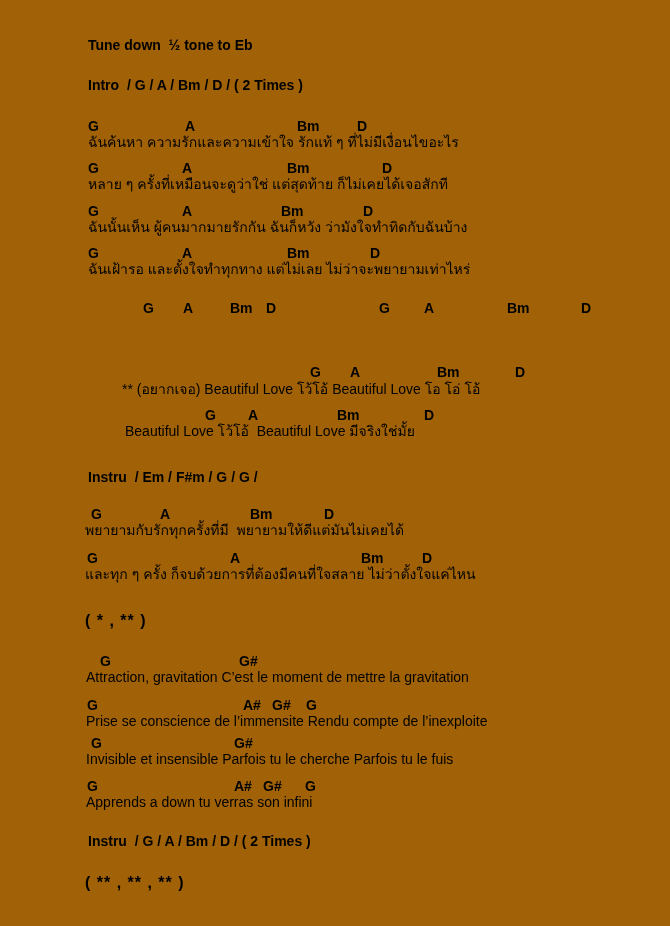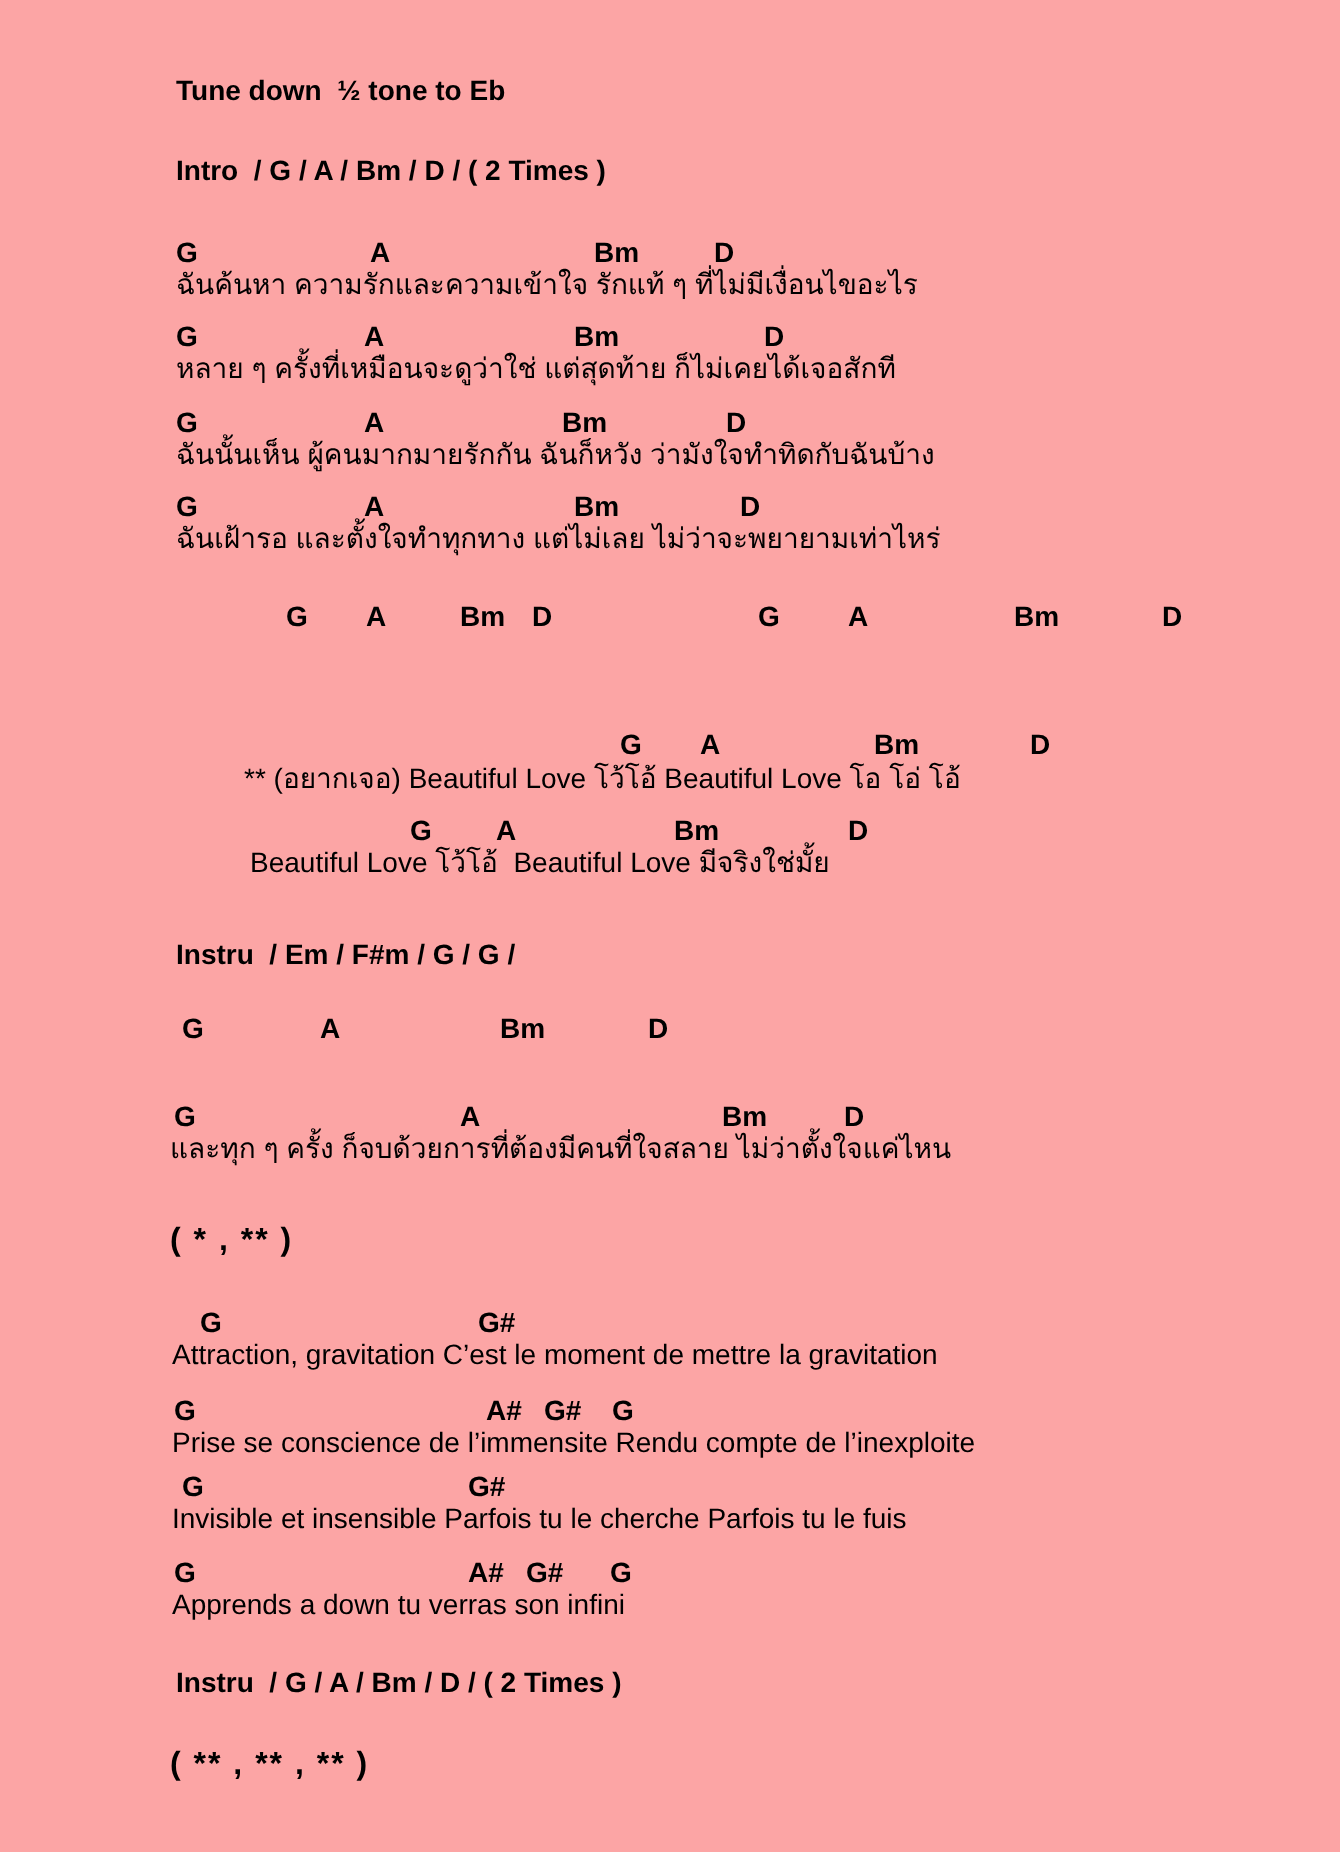--- a/index.html
+++ b/index.html
@@ -4,21 +4,21 @@
 <style>
   html, body {
     margin: 0;
     padding: 0;
     background: #ffffff;
   }
   .sheet {
     position: relative;
     width: 670px;
     height: 926px;
-    background: #fca5a5;
+    background: #a16207;
     color: #000000;
     font-family: "Liberation Sans", "DejaVu Sans", sans-serif;
     overflow: hidden;
   }
   .line {
     position: absolute;
     white-space: pre;
     line-height: 1.1;
   }
   .heading {
@@ -105,20 +105,21 @@
       <span class="chord" style="left: 424px;">D</span>
     </div>
     <div class="line heading" style="left: 88px; top: 470px;">Instru  / Em / F#m / G / G /</div>
     <div class="line lyric" style="left: 125px; top: 424px;">Beautiful Love โว้โอ้  Beautiful Love มีจริงใช่มั้ย</div>
     <div class="chord-row" style="top: 507px;">
       <span class="chord" style="left: 91px;">G</span>
       <span class="chord" style="left: 160px;">A</span>
       <span class="chord" style="left: 250px;">Bm</span>
       <span class="chord" style="left: 324px;">D</span>
     </div>
+    <div class="line lyric" style="left: 85px; top: 523px;">พยายามกับรักทุกครั้งที่มี  พยายามให้ดีแต่มันไม่เคยได้</div>
     <div class="chord-row" style="top: 551px;">
       <span class="chord" style="left: 87px;">G</span>
       <span class="chord" style="left: 230px;">A</span>
       <span class="chord" style="left: 361px;">Bm</span>
       <span class="chord" style="left: 422px;">D</span>
     </div>
     <div class="line lyric" style="left: 85px; top: 567px;">และทุก ๆ ครั้ง ก็จบด้วยการที่ต้องมีคนที่ใจสลาย ไม่ว่าตั้งใจแค่ไหน</div>
     <div class="line heading paren" style="left: 85px; top: 612px;">( * , ** )</div>
     <div class="chord-row" style="top: 654px;">
       <span class="chord" style="left: 100px;">G</span>

